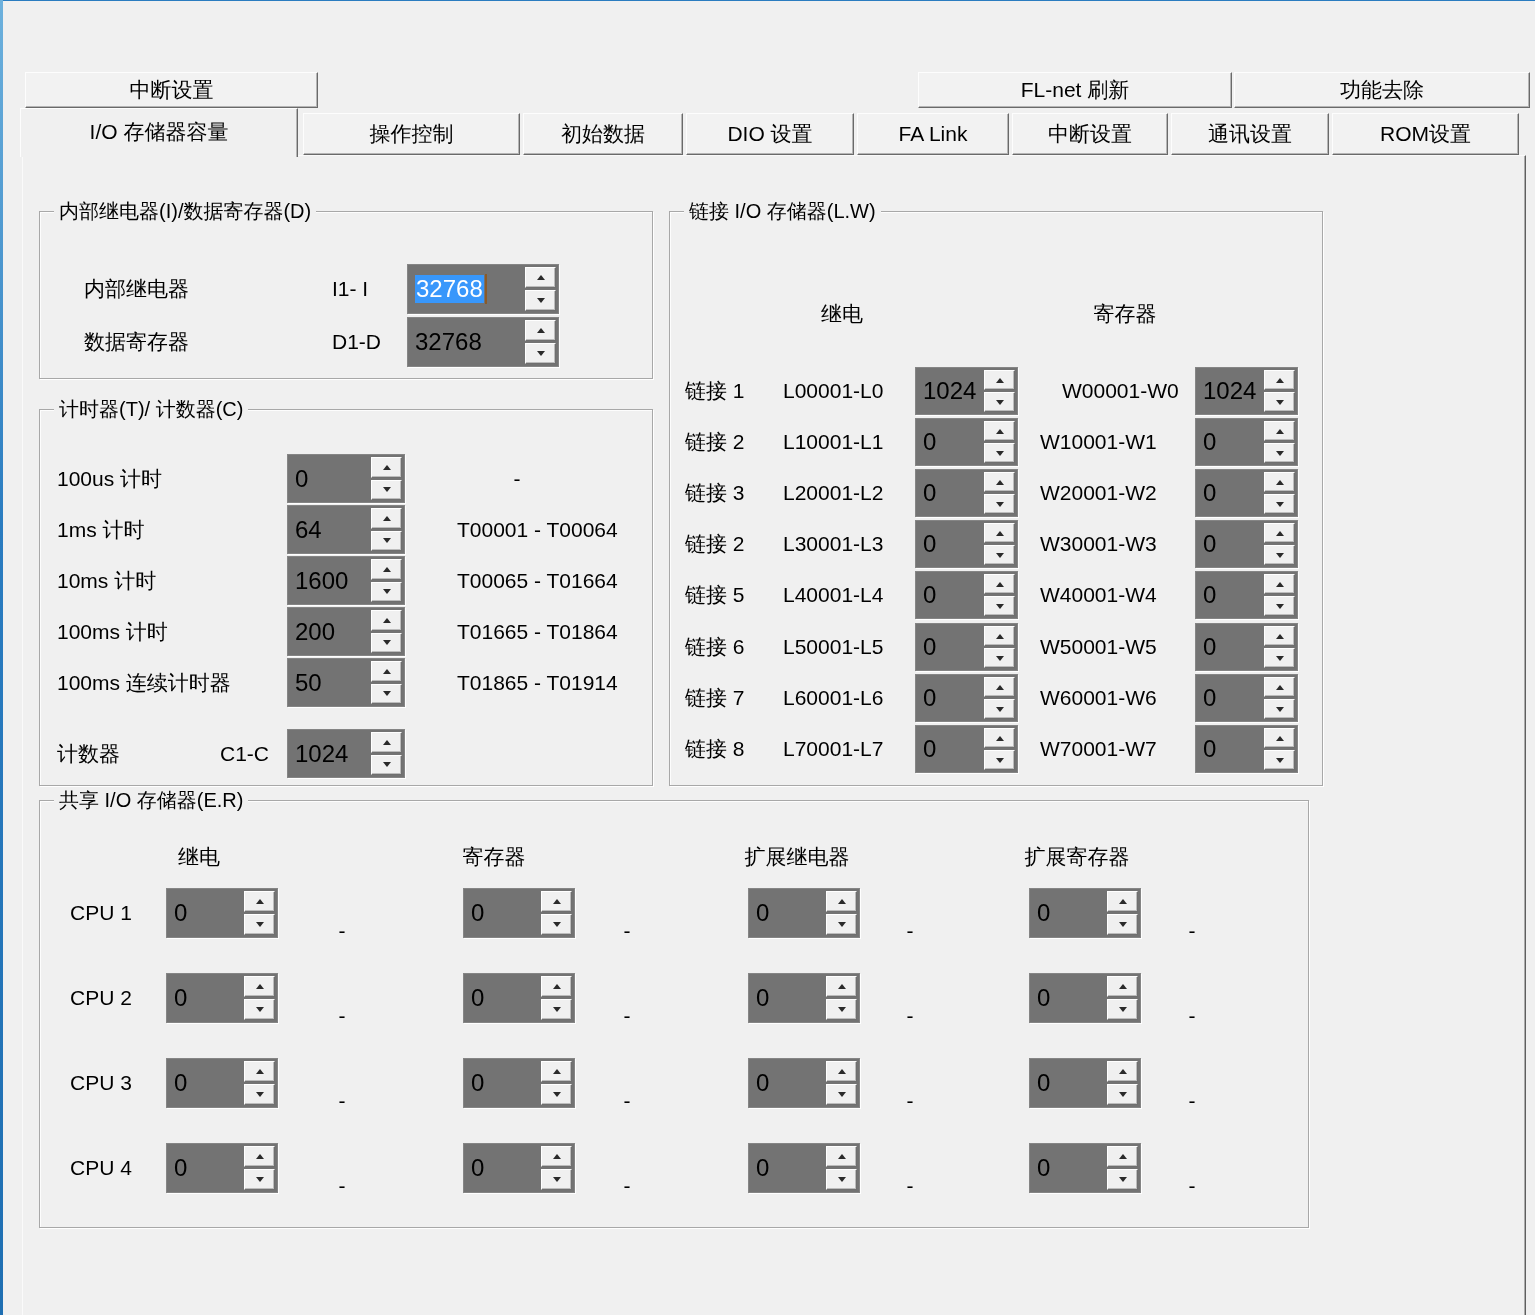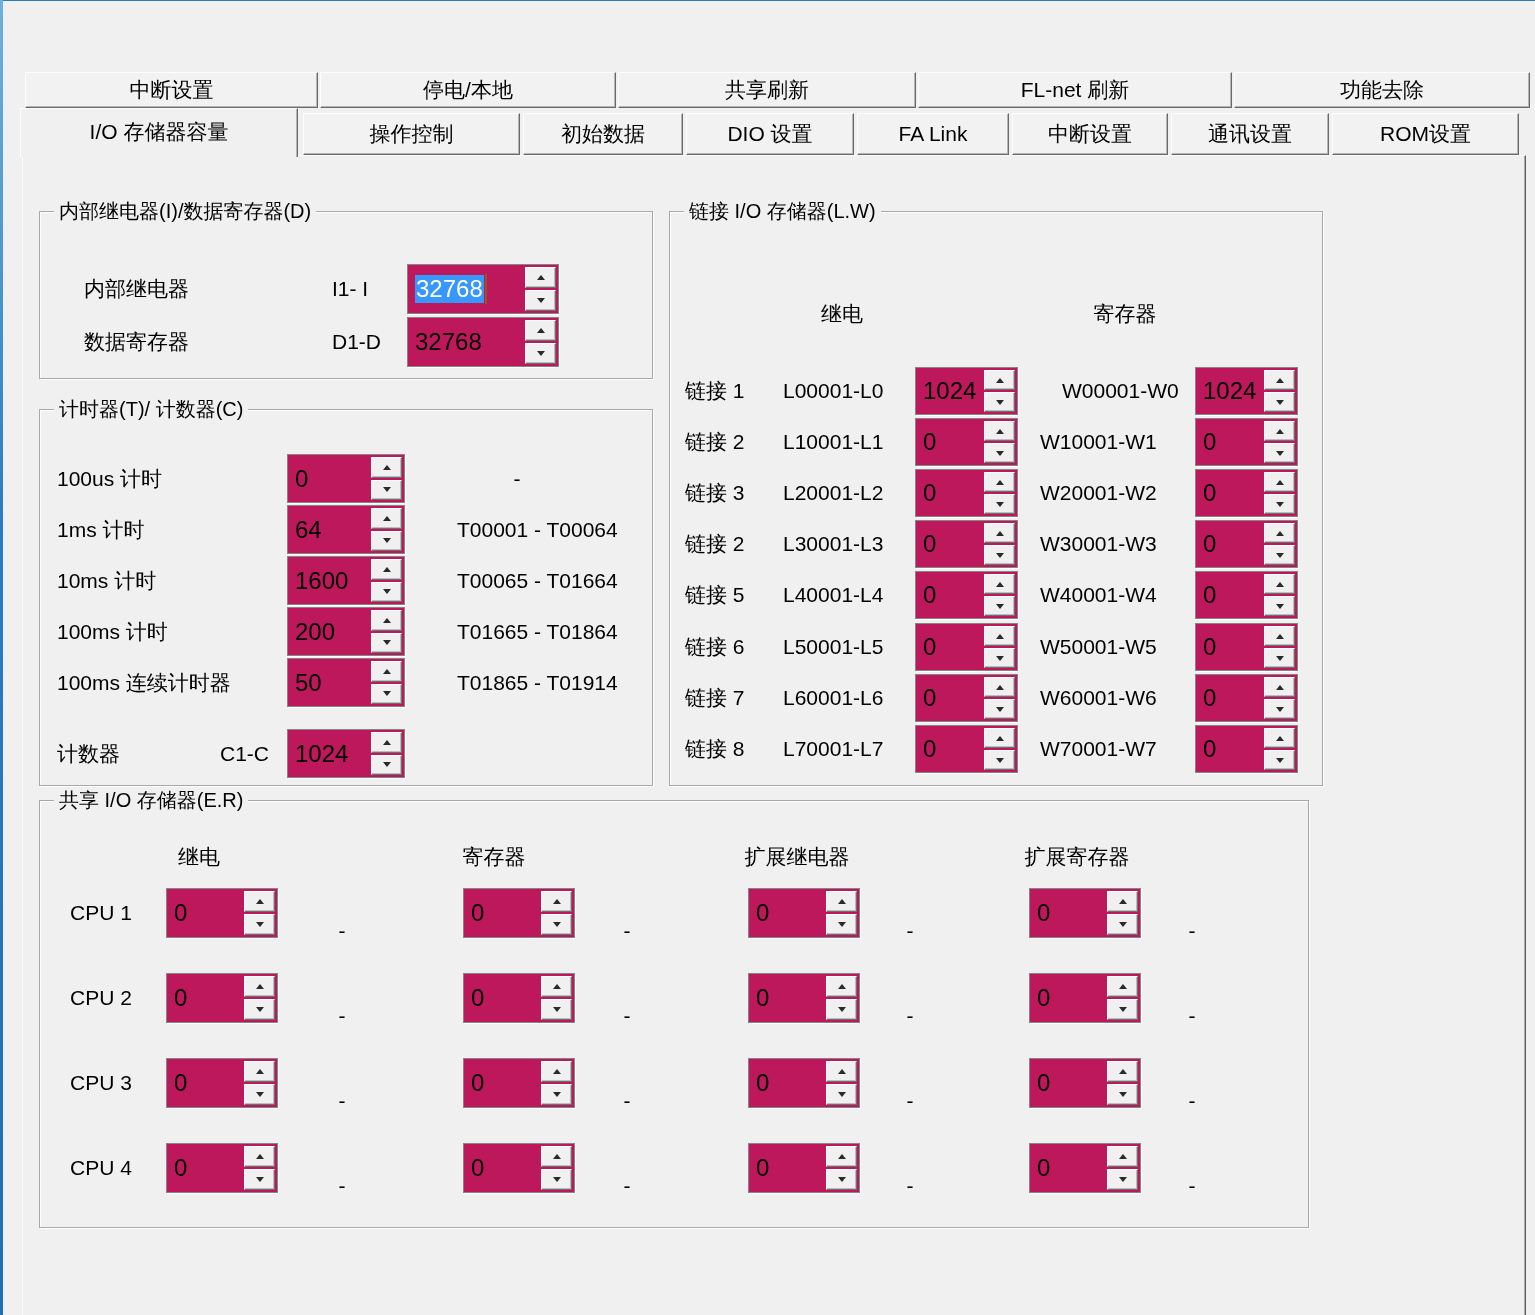--- a/index.html
+++ b/index.html
@@ -22,41 +22,39 @@
   .panel { position:absolute; left:22px; top:155px; width:1504px; height:1170px; background:#f0f0f0;
            border:1px solid; border-color:#fafafa #5f5f5f #5f5f5f #fafafa;
            box-shadow:inset -1px -1px 0 #ababab; z-index:2; }
 
   .group { position:absolute; border:1px solid #a8a8a8; box-shadow:1px 1px 0 #ffffff, inset 1px 1px 0 #fdfdfd; }
   .gtitle { position:absolute; top:-14px; left:14px; background:#f0f0f0; padding:0 5px; font-size:20px; white-space:nowrap; }
 
   .lbl { position:absolute; font-size:21px; white-space:nowrap; }
   .ctr { text-align:center; }
 
-  .spin { position:absolute; background:#be185d; border:1px solid #858585; box-shadow:1px 1px 0 #ffffff; }
+  .spin { position:absolute; background:#737373; border:1px solid #858585; box-shadow:1px 1px 0 #ffffff; }
   .sv { position:absolute; left:7px; top:0; bottom:0; right:38px; display:flex; align-items:center; font-size:24px; overflow:hidden; white-space:nowrap; }
   .hl { background:#3897fb; color:#fff; padding:0 1px; }
   .caret { display:inline-block; width:2px; height:30px; background:#8a5a28; margin-left:1px; }
   .sb { position:absolute; top:2px; right:2px; bottom:2px; width:31px; display:flex; flex-direction:column; gap:2px; }
   .b { flex:1; background:#f0f0f0; border:1px solid; border-color:#ffffff #6f6f6f #6f6f6f #ffffff;
        box-shadow:inset -1px -1px 0 #bcbcbc; display:flex; align-items:center; justify-content:center; cursor:default; }
   .au { width:0; height:0; border:4px solid transparent; border-bottom:5px solid #2a2a2a; margin-top:-4px; }
   .ad { width:0; height:0; border:4px solid transparent; border-top:5px solid #2a2a2a; margin-bottom:-4px; }
 </style>
 </head>
 <body>
 
 <div class="dialog">
   <div class="win-border-top"></div>
   <div class="win-border-left"></div>
 
 
   <div class="tab r1" style="left:25px;width:293px">中断设置</div>
-  <div class="tab r1" style="left:320px;width:296px">停电/本地</div>
-  <div class="tab r1" style="left:618px;width:298px">共享刷新</div>
   <div class="tab r1" style="left:918px;width:314px">FL-net 刷新</div>
   <div class="tab r2 active" style="left:20px;width:278px">I/O 存储器容量</div>
 
   <div class="tab r1" style="left:1234px;width:296px">功能去除</div>
   <div class="tab r2" style="left:303px;width:217px">操作控制</div>
   <div class="tab r2" style="left:523px;width:160px">初始数据</div>
   <div class="tab r2" style="left:686px;width:168px">DIO 设置</div>
   <div class="tab r2" style="left:857px;width:152px">FA Link</div>
   <div class="tab r2" style="left:1012px;width:156px">中断设置</div>
   <div class="tab r2" style="left:1171px;width:158px">通讯设置</div>

